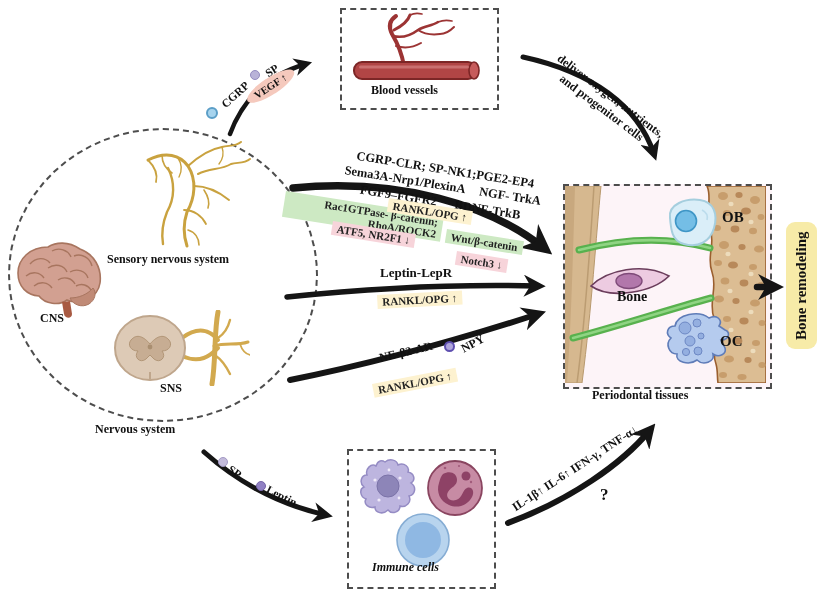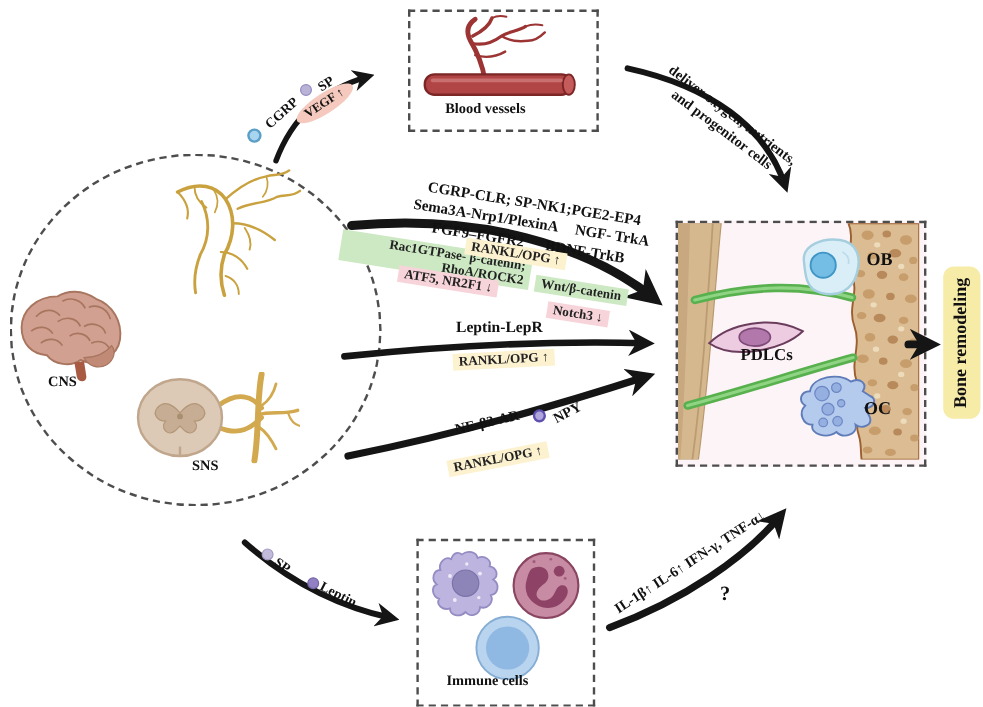--- a/index.html
+++ b/index.html
@@ -82,39 +82,41 @@
       <path d="M56,48 C69,48 81,54 91,62" stroke-width="2"></path>
       <path d="M66,52 C70,58 72,64 70,70" stroke-width="1.6"></path>
       <path d="M46,72 C56,72 64,78 68,86" stroke-width="1.8"></path>
       <path d="M50,92 C57,94 61,100 61,107" stroke-width="1.6"></path>
       <path d="M10,22 C16,28 20,36 18,44" stroke-width="1.8"></path>
       <path d="M24,17 C24,25 28,31 34,35" stroke-width="1.6"></path>
       <path d="M40,20 C44,26 44,33 41,39" stroke-width="1.4"></path>
       <path d="M84,9 C86,15 85,21 81,26" stroke-width="1.4"></path>
     </g>
   </svg>
+  <div class="lbl big" style="left:107px;top:253px;z-index:2;">Sensory nervous system</div>
 
   <svg class="abs" width="138" height="76" viewBox="0 0 138 76" style="left:112px;top:310px;z-index:2;">
     <g stroke="#d2a94e" fill="none" stroke-linecap="round">
       <path d="M106,2 C102,22 104,50 100,74" stroke-width="5"></path>
       <path d="M70,28 C86,16 98,20 106,30" stroke-width="4"></path>
       <path d="M70,46 C88,54 98,46 106,38" stroke-width="4"></path>
       <path d="M102,36 C114,32 124,36 136,32" stroke-width="3"></path>
       <path d="M118,10 C116,18 112,24 106,28" stroke-width="2.4"></path>
       <path d="M118,64 C114,56 110,50 104,46" stroke-width="2.4"></path>
       <path d="M128,34 C130,40 134,44 138,45" stroke-width="1.8"></path>
     </g>
     <ellipse cx="38" cy="38" rx="35" ry="32" fill="#ddcab6" stroke="#bfa68c" stroke-width="2"></ellipse>
     <path d="M19,30 C25,23 32,27 38,34 C44,27 51,23 57,30 C61,35 57,41 50,41 C55,47 48,54 42,49
              L38,45 L34,49 C28,54 21,47 26,41 C19,41 15,35 19,30 Z" fill="#c7ad93" stroke="#b29677" stroke-width="1"></path>
     <circle cx="38" cy="37" r="2.4" fill="#a98e70"></circle>
     <path d="M38,62 L38,70" stroke="#bfa68c" stroke-width="2"></path>
   </svg>
   <div class="lbl big" style="left:160px;top:382px;z-index:2;">SNS</div>
 
+  <div class="lbl big" style="left:95px;top:423px;z-index:2;">Nervous system</div>
 
   <div class="dashed-box" style="left:340px;top:8px;width:155px;height:98px;z-index:2;"></div>
   <svg class="abs" width="140" height="72" viewBox="0 0 140 72" style="left:348px;top:12px;z-index:2;">
     <g stroke="#9c3434" fill="none" stroke-linecap="round">
       <path d="M56,54 C54,42 50,32 44,22 C40,14 42,8 48,4" stroke-width="4"></path>
       <path d="M46,18 C54,14 60,9 62,3" stroke-width="3"></path>
       <path d="M45,24 C53,26 62,24 70,18 C76,14 84,14 90,10" stroke-width="2.6"></path>
       <path d="M70,18 C76,22 84,23 92,22 M92,22 C98,22 102,19 106,15" stroke-width="2"></path>
       <path d="M90,10 C95,8 99,8 104,9" stroke-width="1.6"></path>
       <path d="M62,3 C66,1 70,1 74,2" stroke-width="1.6"></path>
@@ -191,21 +193,21 @@
     <g fill="#8e4266" opacity="0.65">
         <circle cx="90" cy="12" r="1.3"></circle>
         <circle cx="108" cy="48" r="1.3"></circle>
       <circle cx="116" cy="26" r="1.2"></circle>
         <circle cx="86" cy="40" r="1.2"></circle>
         <circle cx="104" cy="10" r="1.1"></circle>
       </g>
     <circle cx="68" cy="84" r="26" fill="#b8d4ee" stroke="#86add4" stroke-width="1.6"></circle>
     <circle cx="68" cy="84" r="18" fill="#8fb8e3"></circle>
   </svg>
-  <div class="lbl big" style="left:372px;top:561px;z-index:2;">Immune cells</div>
+  <div class="lbl big" style="left:372px;top:561px;z-index:2;font-style:italic;">Immune cells</div>
 
   <div class="dashed-box" style="left:563px;top:184px;width:205px;height:201px;z-index:2;background:#fdf4f8;"></div>
   <svg class="abs" width="201" height="197" viewBox="0 0 201 197" style="left:565px;top:186px;z-index:2;">
     <rect width="201" height="197" fill="#fdf4f8"></rect>
     <path d="M0,0 L36,0 C31,50 27,120 17,197 L0,197 Z" fill="#d6b88f" stroke="#b8996e"></path>
     <path d="M29,0 C25,60 21,130 12,197" stroke="#bb9c72" fill="none" stroke-width="1.5"></path>
     <path d="M0,0 L10,0 C8,70 6,140 2,197 L0,197 Z" fill="#c8a87e"></path>
     <path d="M142,0 C148,14 139,28 145,43 C151,58 141,70 147,86
           C153,102 143,116 149,132 C155,148 145,162 151,178 C153,185 152,191 153,197 L201,197 L201,0 Z" fill="#dcbd93" stroke="#9b5f2f" stroke-width="1.6"></path>
     <g fill="#c79d6c">
@@ -276,18 +278,19 @@
         <circle cx="22" cy="18" r="6"></circle>
           <circle cx="34" cy="13" r="4"></circle>
           <circle cx="27" cy="31" r="5"></circle>
         <circle cx="38" cy="26" r="3"></circle>
           <circle cx="23" cy="42" r="3.6"></circle>
           <circle cx="35" cy="41" r="4"></circle>
       </g>
     </g>
   </svg>
   <div class="lbl" style="left:722px;top:209px;font-size:15px;z-index:4;">OB</div>
-  <div class="lbl" style="left:617px;top:289px;font-size:14px;z-index:4;">PDLCs</div>
+  <div class="lbl" style="left:617px;top:289px;font-size:14px;z-index:4;">Bone</div>
   <div class="lbl" style="left:720px;top:333px;font-size:15px;z-index:4;font-family:Liberation Serif, serif;">OC</div>
+  <div class="lbl big" style="left:592px;top:389px;z-index:2;">Periodontal tissues</div>
 
   <div id="bone-remodeling-tag">Bone remodeling</div>
 
 </div>
 
 </body></html>

